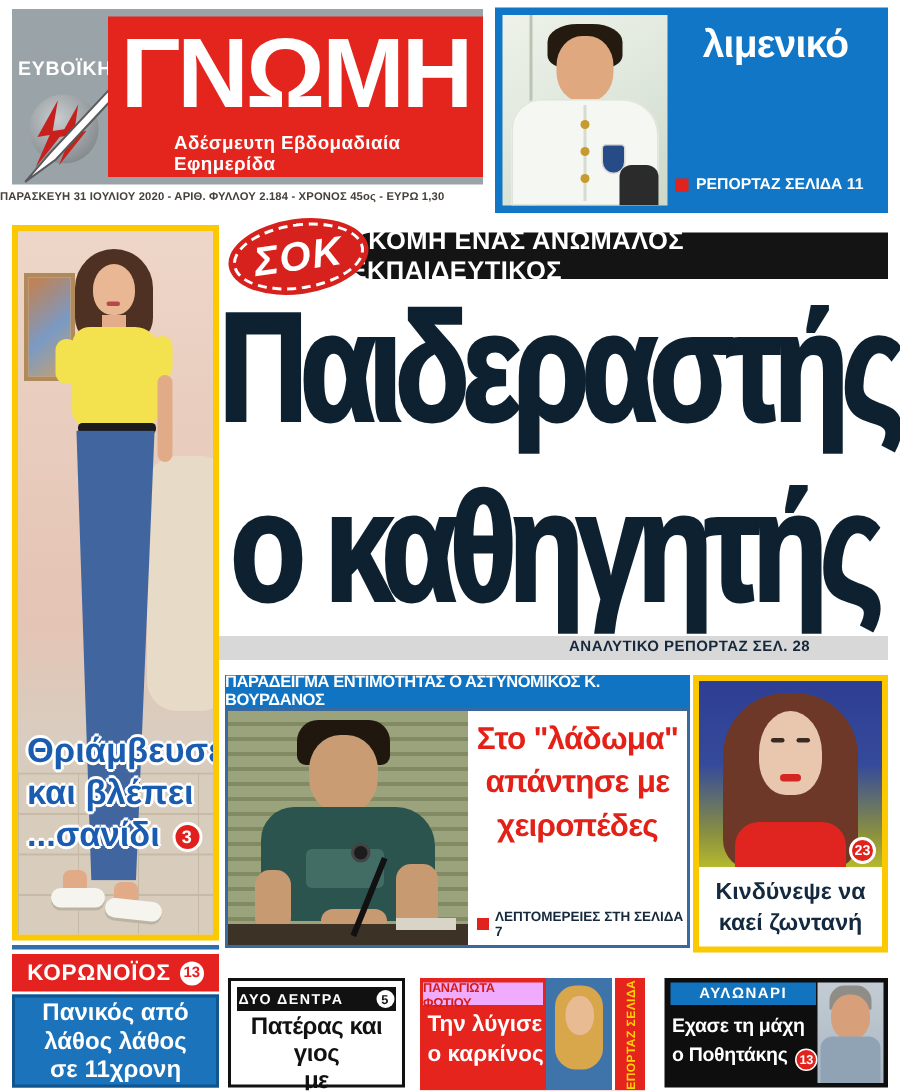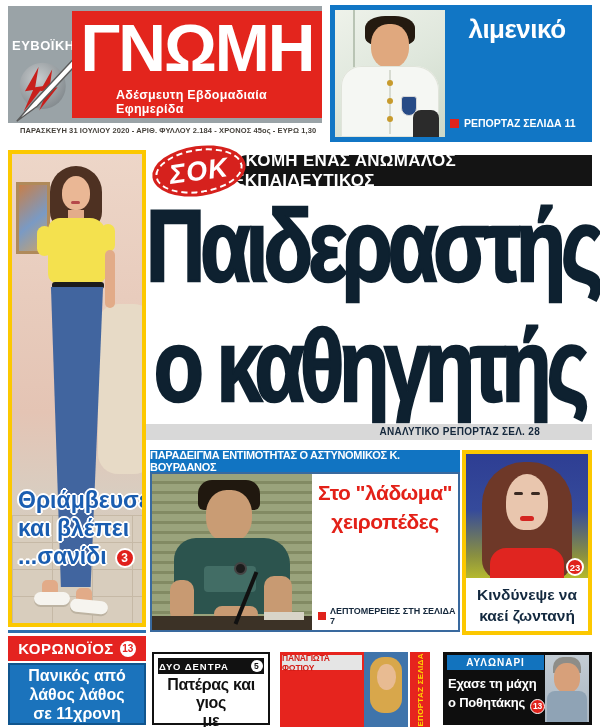--- a/index.html
+++ b/index.html
@@ -10,21 +10,21 @@
   }
   .abs{position:absolute;}
 
   
   .masthead{left:8px;top:6px;width:314px;height:117px;background:#9aa3a7;}
   .region-label{left:4px;top:32px;width:62px;color:#fff;font-size:13px;letter-spacing:.5px;text-align:center;}
   .logo-svg{left:0px;top:50px;width:72px;height:68px;}
   .red-panel{left:64px;top:5px;width:250px;height:107px;background:#e3251d;display:flex;flex-direction:column;align-items:center;}
   .paper-title{color:#fff;font-size:66px;line-height:74px;letter-spacing:-2px;margin-top:0;}
   .paper-subtitle{color:#fff;font-size:12.5px;margin-top:3px;letter-spacing:.3px;margin-left:44px;}
-  .dateline{left:20px;top:126px;width:340px;font-size:7.5px;color:#45413b;white-space:nowrap;letter-spacing:.1px;}
+  .dateline{left:0;top:126px;width:340px;font-size:7.5px;color:#45413b;white-space:nowrap;letter-spacing:.1px;}
 
   
   .tr-box{left:330px;top:5px;width:262px;height:137px;background:#1176c5;}
   .tr-photo{left:5px;top:5px;width:110px;height:127px;overflow:hidden;
     background:linear-gradient(150deg,#eef2ea,#dfe7dc 50%,#ccd8c8);}
   .tr-doorline{left:18px;top:0;width:2px;height:127px;background:#b9c4b4;}
   .of-hair{left:30px;top:6px;width:50px;height:30px;background:#241a10;border-radius:40% 40% 30% 30%;}
   .of-face{left:36px;top:14px;width:38px;height:44px;background:#e0a87e;border-radius:45%;}
   .of-uniform{left:6px;top:56px;width:98px;height:71px;background:#f5f7f3;border-radius:20px 24px 0 0;box-shadow:inset 0 0 0 1px #e0e4da;}
   .of-collar{left:54px;top:60px;width:2px;height:64px;background:#d7dbd1;}
@@ -126,21 +126,21 @@
   
   .trees-box{left:152px;top:652px;width:118px;height:73px;background:#fff;border:2px solid #111;}
   .trees-bar{margin:4px 4px 2px;height:16px;background:#111;display:flex;align-items:center;justify-content:center;gap:22px;
     color:#fff;font-size:9.5px;letter-spacing:1px;}
   .badge-wsm{display:inline-flex;align-items:center;justify-content:center;width:12px;height:12px;border-radius:50%;
     background:#fff;color:#111;font-size:8.5px;flex:none;}
   .trees-lines{text-align:center;color:#111;font-size:16px;line-height:18px;letter-spacing:-.3px;}
 
   .fot-box{left:280px;top:652px;width:150px;height:75px;background:#e6241e;overflow:hidden;}
   .fot-main{left:0;top:0;width:84px;height:75px;}
-  .fot-bar{margin:3px 2px 2px;height:15px;background:#e5e5e5;display:flex;align-items:center;justify-content:center;
+  .fot-bar{margin:3px 2px 2px;height:15px;background:#f0abfc;display:flex;align-items:center;justify-content:center;
     color:#d41c16;font-size:8.5px;letter-spacing:-.2px;}
   .fot-lines{color:#fff;font-size:15px;line-height:20px;padding-left:5px;margin-top:3px;}
   .fot-photo{left:84px;top:0;width:44px;height:75px;background:#3f74ab;overflow:hidden;}
   .fw-hair{left:6px;top:5px;width:32px;height:56px;background:#d8a74b;border-radius:14px;}
   .fw-face{left:13px;top:12px;width:19px;height:26px;background:#e8bb92;border-radius:48%;}
   .fot-strip{left:128px;top:0;width:22px;height:75px;background:#e6241e;border-left:2px solid #fff;
     display:flex;align-items:center;justify-content:center;}
   .fot-strip-text{writing-mode:vertical-rl;transform:rotate(180deg);color:#ffd400;font-size:8px;letter-spacing:.3px;white-space:nowrap;}
 
   .avl-box{left:443px;top:652px;width:149px;height:73px;background:#0e0e0e;overflow:hidden;}
@@ -260,20 +260,21 @@
       <div class="abs pm-armL"></div>
       <div class="abs pm-armR"></div>
       <div class="abs pm-hands"></div>
       <div class="abs pm-desk"></div>
       <div class="abs pm-paper"></div>
       <div class="abs pm-micarm"></div>
       <div class="abs pm-michead"></div>
     </div>
     <div class="abs pol-text">
       <div>Στο "λάδωμα"</div>
+      <div>απάντησε με</div>
       <div>χειροπέδες</div>
     </div>
     <div class="abs pol-footer">
       <span class="sq-sm"></span>
       <span>ΛΕΠΤΟΜΕΡΕΙΕΣ ΣΤΗ ΣΕΛΙΔΑ 7</span>
     </div>
   </div>
 
   <div class="abs burn-box">
     <div class="abs burn-photo">
@@ -298,20 +299,24 @@
     </div>
     <div class="trees-lines">
       <div>Πατέρας και γιος</div>
       <div>με χασισοφυτεία</div>
     </div>
   </div>
 
   <div class="abs fot-box">
     <div class="abs fot-main">
       <div class="fot-bar">ΠΑΝΑΓΙΩΤΑ ΦΩΤΙΟΥ</div>
+      <div class="fot-lines">
+        <div>Την λύγισε</div>
+        <div>ο καρκίνος</div>
+      </div>
     </div>
     <div class="abs fot-photo">
       <div class="abs fw-hair"></div>
       <div class="abs fw-face"></div>
     </div>
     <div class="abs fot-strip">
       <div class="fot-strip-text">ΡΕΠΟΡΤΑΖ ΣΕΛΙΔΑ 8</div>
     </div>
   </div>
 

